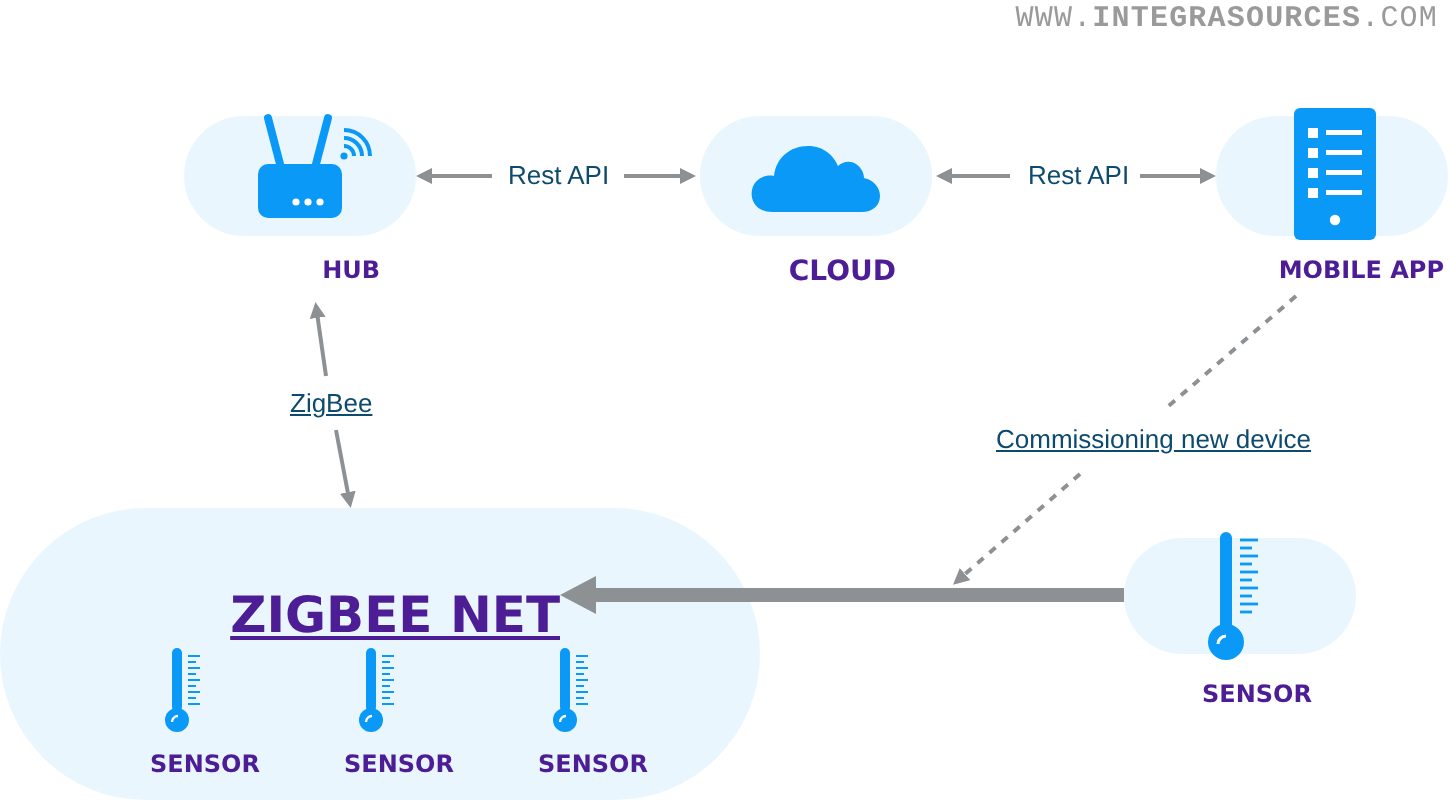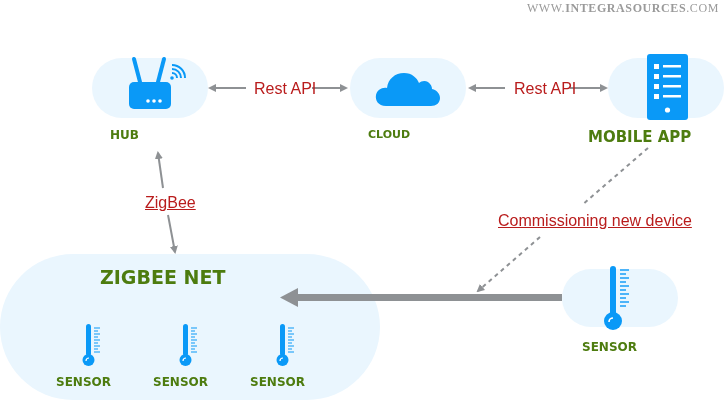--- a/index.html
+++ b/index.html
@@ -1,22 +1,22 @@
 <!DOCTYPE html>
 <html><head>
 <meta charset="utf-8">
 <style>
   html, body { margin:0; padding:0; }
   body { width:725px; height:400px; background:#ffffff; position:relative; overflow:hidden;
          font-family:"Liberation Sans", sans-serif; }
   .abs { position:absolute; }
   .pill { position:absolute; background:#eaf6fe; }
-  .lbl-bold { position:absolute; font-family:"DejaVu Sans", sans-serif; font-weight:bold; color:#4d7c0f; text-align:left; white-space:nowrap; }
-  .lbl { position:absolute; font-family:"Liberation Sans", sans-serif; color:#b91c1c; font-size:16px; white-space:nowrap; }
-  .watermark { position:absolute; right:6px; top:1px; font-size:12px; letter-spacing:0.6px; color:#9a9a9a; font-family:Liberation Serif, serif; }
+  .lbl-bold { position:absolute; font-family:"DejaVu Sans", sans-serif; font-weight:bold; color:#4c1d95; text-align:right; white-space:nowrap; }
+  .lbl { position:absolute; font-family:"Liberation Sans", sans-serif; color:#0c4a6e; font-size:13px; white-space:nowrap; }
+  .watermark { position:absolute; right:6px; top:1px; font-size:15px; letter-spacing:0.6px; color:#9a9a9a; font-family:Liberation Mono, monospace; }
   .watermark b { font-weight:bold; }
   svg.overlay { position:absolute; left:0; top:0; }
 </style>
 </head>
 <body>
 
 <div class="watermark"><span>WWW.</span><b>INTEGRASOURCES</b><span>.COM</span></div>
 
 <div class="pill" style="left:92px;top:58px;width:116px;height:60px;border-radius:30px;"></div>
 <div class="pill" style="left:350px;top:58px;width:116px;height:60px;border-radius:30px;"></div>
@@ -72,37 +72,37 @@
   <circle cx="48" cy="22" r="1.8" fill="#0a99f7"></circle>
   <path d="M48,17 A5,5 0 0 1 53,22" stroke="#0a99f7" stroke-width="2" fill="none"></path>
   <path d="M48,13 A9,9 0 0 1 57,22" stroke="#0a99f7" stroke-width="2" fill="none"></path>
   <path d="M48,9 A13,13 0 0 1 61,22" stroke="#0a99f7" stroke-width="2" fill="none"></path>
 </svg>
 <div class="lbl-bold" style="left:110px;top:128px;width:80px;font-size:12px;">HUB</div>
 
 <svg class="abs" style="left:374px;top:66px;" width="68" height="44" viewBox="0 0 68 44">
   <path d="M12,40 C4,40 1,34 2,29 C3,24 8,21 13,22 C14,13 21,7 30,7 C38,7 43,12 45,17 C47,15 51,14 54,16 C57,18 58,21 58,23 C63,24 66,28 66,32 C66,37 62,40 57,40 Z" fill="#0a99f7"></path>
 </svg>
-<div class="lbl-bold" style="left:368px;top:128px;width:80px;font-size:11px;">CLOUD</div>
+<div class="lbl-bold" style="left:368px;top:128px;width:80px;font-size:14px;">CLOUD</div>
 
 <svg class="abs" style="left:647px;top:54px;" width="42" height="66" viewBox="0 0 42 66">
   <rect x="0" y="0" width="41" height="66" rx="3" fill="#0a99f7"></rect>
   <rect x="7" y="10" width="5" height="5" fill="#fff"></rect>
     <rect x="16" y="11" width="18" height="2.5" fill="#fff"></rect>
   <rect x="7" y="20" width="5" height="5" fill="#fff"></rect>
     <rect x="16" y="21" width="18" height="2.5" fill="#fff"></rect>
   <rect x="7" y="30" width="5" height="5" fill="#fff"></rect>
     <rect x="16" y="31" width="18" height="2.5" fill="#fff"></rect>
   <rect x="7" y="40" width="5" height="5" fill="#fff"></rect>
     <rect x="16" y="41" width="18" height="2.5" fill="#fff"></rect>
   <circle cx="20.5" cy="56" r="2.6" fill="#fff"></circle>
 </svg>
-<div class="lbl-bold" style="left:588px;top:128px;width:110px;font-size:15px;">MOBILE APP</div>
+<div class="lbl-bold" style="left:612px;top:128px;width:110px;font-size:12px;">MOBILE APP</div>
 
-<div class="lbl-bold" style="left:100px;top:266px;width:180px;font-size:19px;">ZIGBEE NET</div>
+<div class="lbl-bold" style="left:100px;top:293px;width:180px;font-size:25px;text-decoration:underline;">ZIGBEE NET</div>
 
 <svg class="abs" style="left:82px;top:323px;" width="22" height="46" viewBox="0 0 22 46">
   <rect x="4" y="1" width="5" height="32" rx="2.5" fill="#0a99f7"></rect>
     <circle cx="6.5" cy="37" r="6" fill="#0a99f7"></circle>
   <path d="M4,38 A3,3 0 0 1 7,35" stroke="#fff" stroke-width="1.2" fill="none"></path>
   <g stroke="#0a99f7" stroke-width="1">
       <line x1="12" y1="5" x2="18" y2="5"></line>
       <line x1="12" y1="8" x2="16" y2="8"></line>
       <line x1="12" y1="11" x2="18" y2="11"></line>
       <line x1="12" y1="14" x2="16" y2="14"></line>

